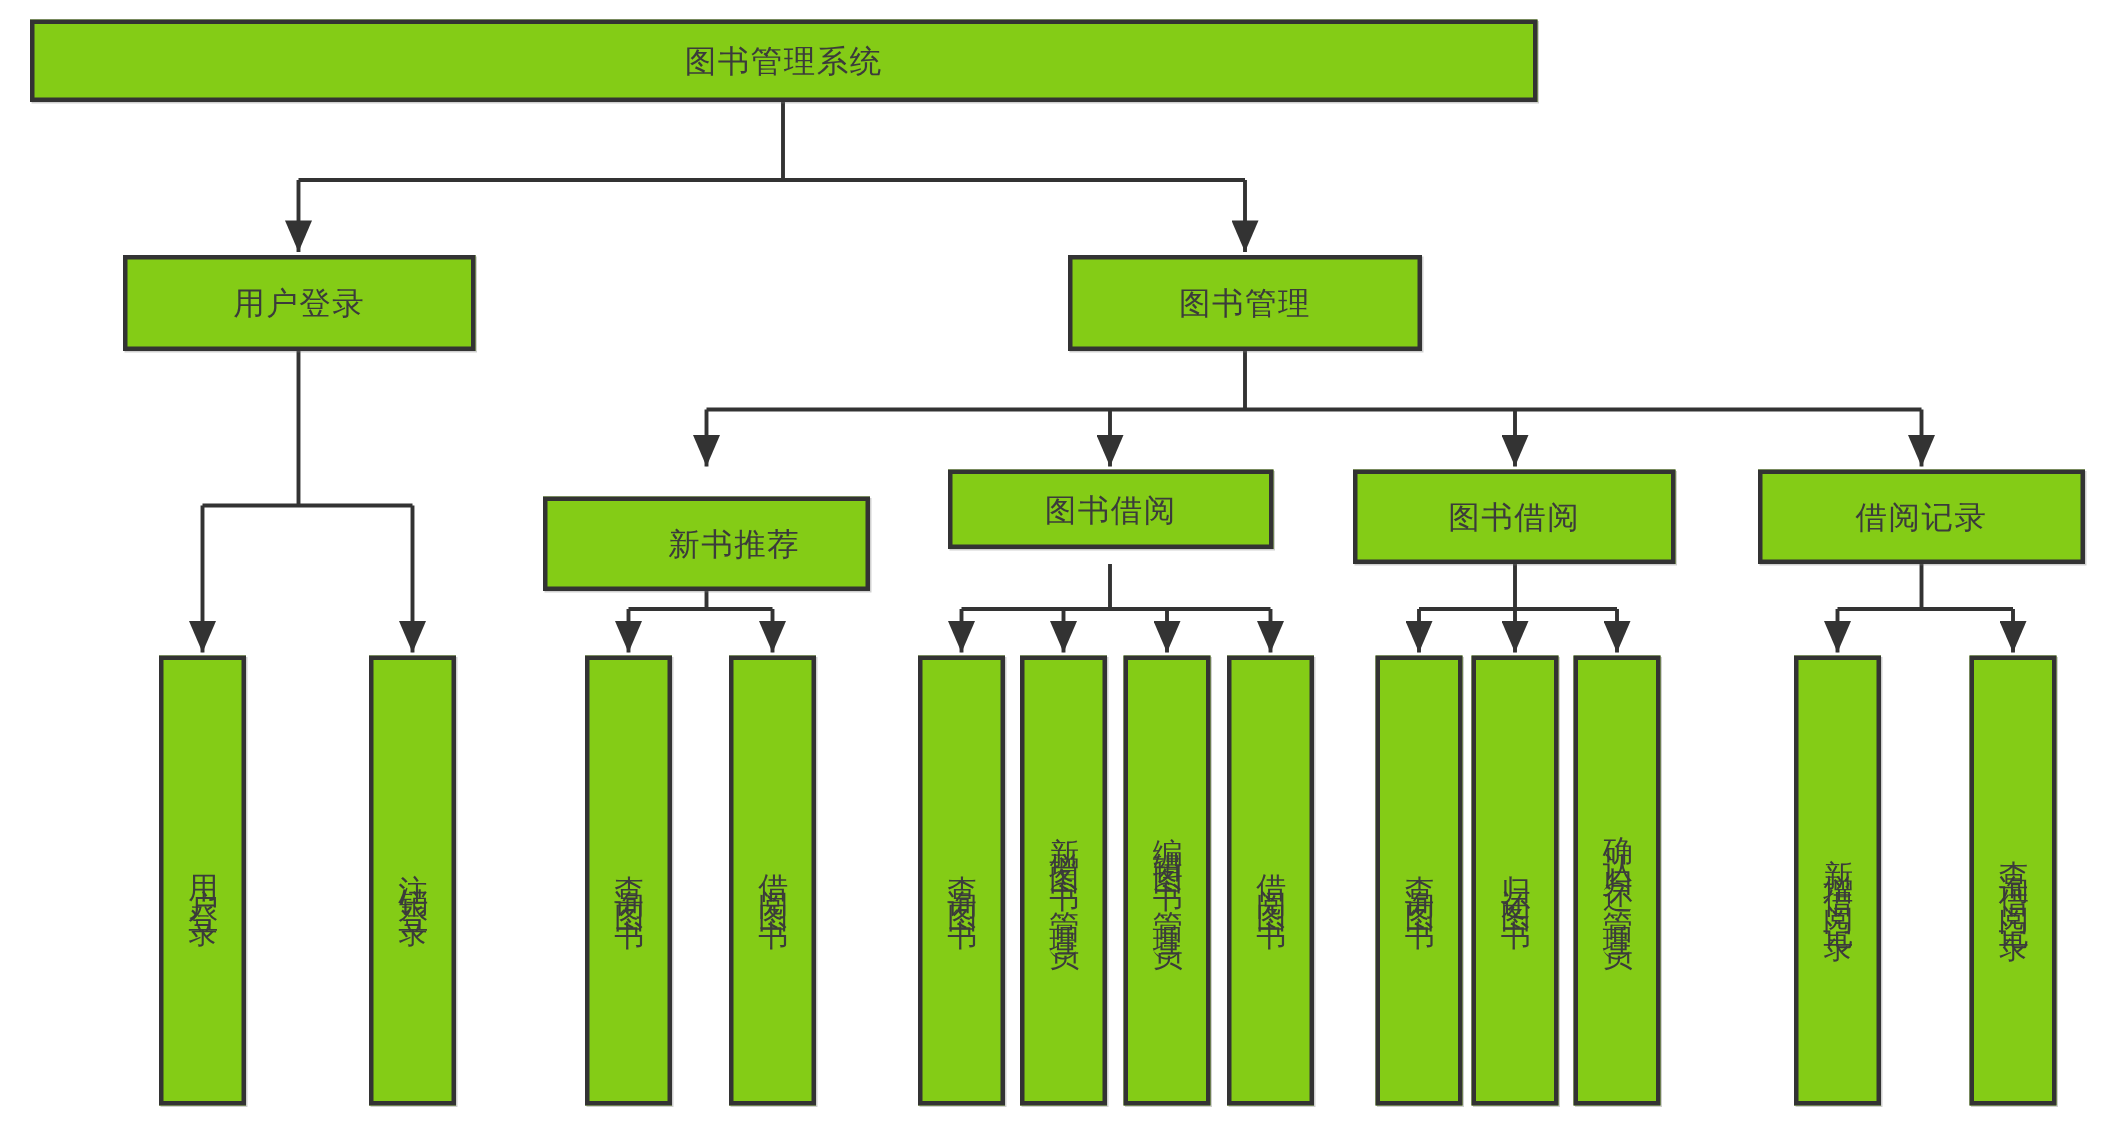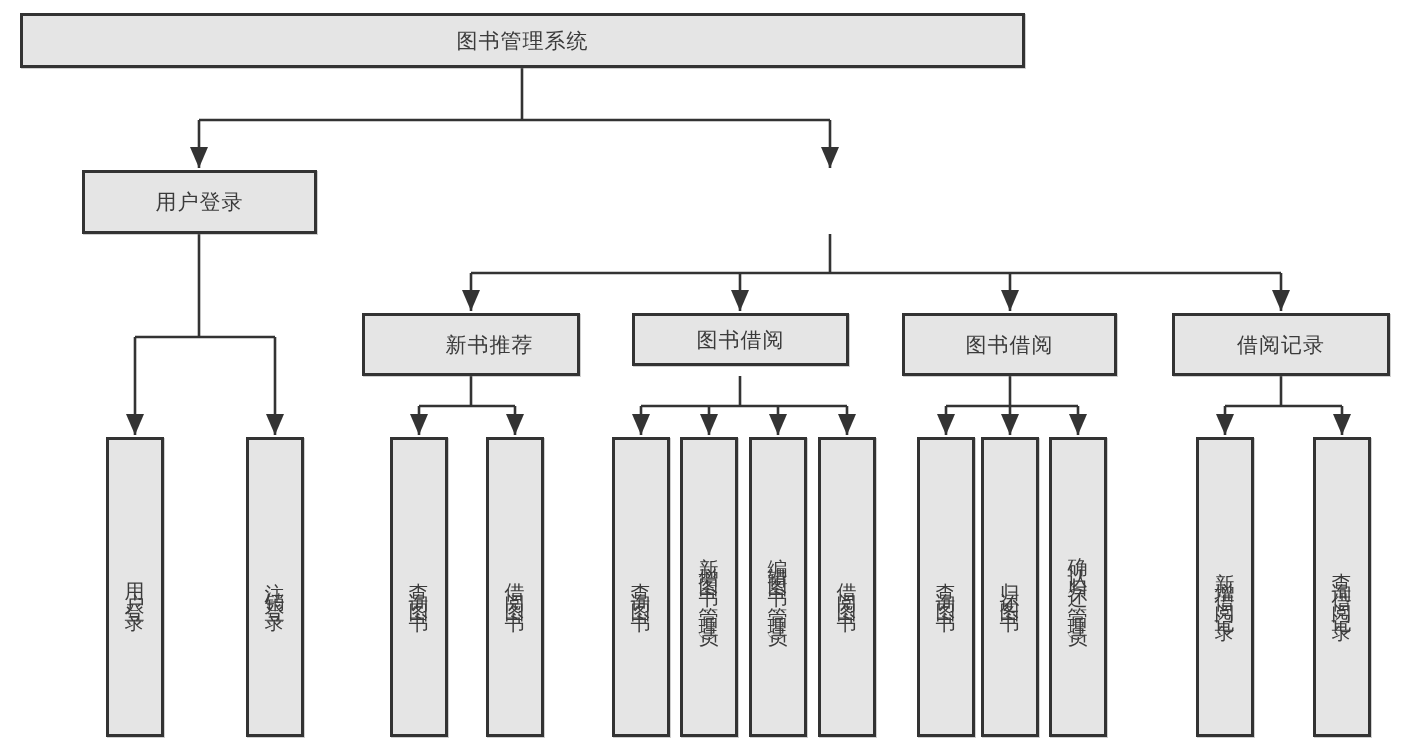--- a/index.html
+++ b/index.html
@@ -13,21 +13,21 @@
   }
   .wires {
     position: absolute;
     left: 0; top: 0;
     width: 1405px; height: 747px;
     z-index: 1;
   }
   .node {
     position: absolute;
     box-sizing: border-box;
-    background: #e5e5e5;
+    background: #84cc16;
     border: 3px solid #333333;
     box-shadow: 1px 1px 0 rgba(120,120,120,0.35);
     color: #3b3b3b;
     display: flex;
     align-items: center;
     justify-content: center;
     z-index: 2;
     font-size: 21px;
     letter-spacing: 1px;
     white-space: nowrap;
@@ -37,21 +37,21 @@
     text-orientation: mixed;
     font-size: 20px;
     letter-spacing: 10px;
     white-space: normal;
     line-height: 1;
   }
   
   #n-root        { left: 20px;   top: 13px;  width: 1005px; height: 55px; }
   #n-user-login  { left: 82px;   top: 170px; width: 235px;  height: 64px; }
   #n-book-mgmt   { left: 712px;  top: 170px; width: 236px;  height: 64px; }
-  #n-new-book    { left: 362px;  top: 313px; width: 218px;  height: 63px; padding-left: 37px; }
+  #n-new-book    { left: 362px;  top: 331px; width: 218px;  height: 63px; padding-left: 37px; }
   #n-borrow      { left: 632px;  top: 313px; width: 217px;  height: 53px; }
   #n-current     { left: 902px;  top: 313px; width: 215px;  height: 63px; }
   #n-record      { left: 1172px; top: 313px; width: 218px;  height: 63px; }
   .leaf          { top: 437px; width: 58px; height: 300px; }
   #n-ul-login    { left: 106px; }
   #n-ul-logout   { left: 246px; }
   #n-nb-query    { left: 390px; }
   #n-nb-borrow   { left: 486px; }
   #n-bw-query    { left: 612px; }
   #n-bw-add      { left: 680px; }
@@ -136,20 +136,21 @@
       <path d="M1281 376 L1281 406"></path>
       <path d="M1225 406 L1342 406"></path>
       <path d="M1225 406 L1225 435" marker-end="url(#arrow)"></path>
       <path d="M1342 406 L1342 435" marker-end="url(#arrow)"></path>
     </g>
   </svg>
 
   <div class="node" id="n-root">图书管理系统</div>
 
   <div class="node" id="n-user-login">用户登录</div>
+  <div class="node" id="n-book-mgmt">图书管理</div>
 
   <div class="node" id="n-new-book">新书推荐</div>
   <div class="node" id="n-borrow">图书借阅</div>
   <div class="node" id="n-current">图书借阅</div>
   <div class="node" id="n-record">借阅记录</div>
 
   <div class="node leaf vbox" id="n-ul-login">用户登录</div>
   <div class="node leaf vbox" id="n-ul-logout">注销登录</div>
   <div class="node leaf vbox" id="n-nb-query">查询图书</div>
   <div class="node leaf vbox" id="n-nb-borrow">借阅图书</div>

